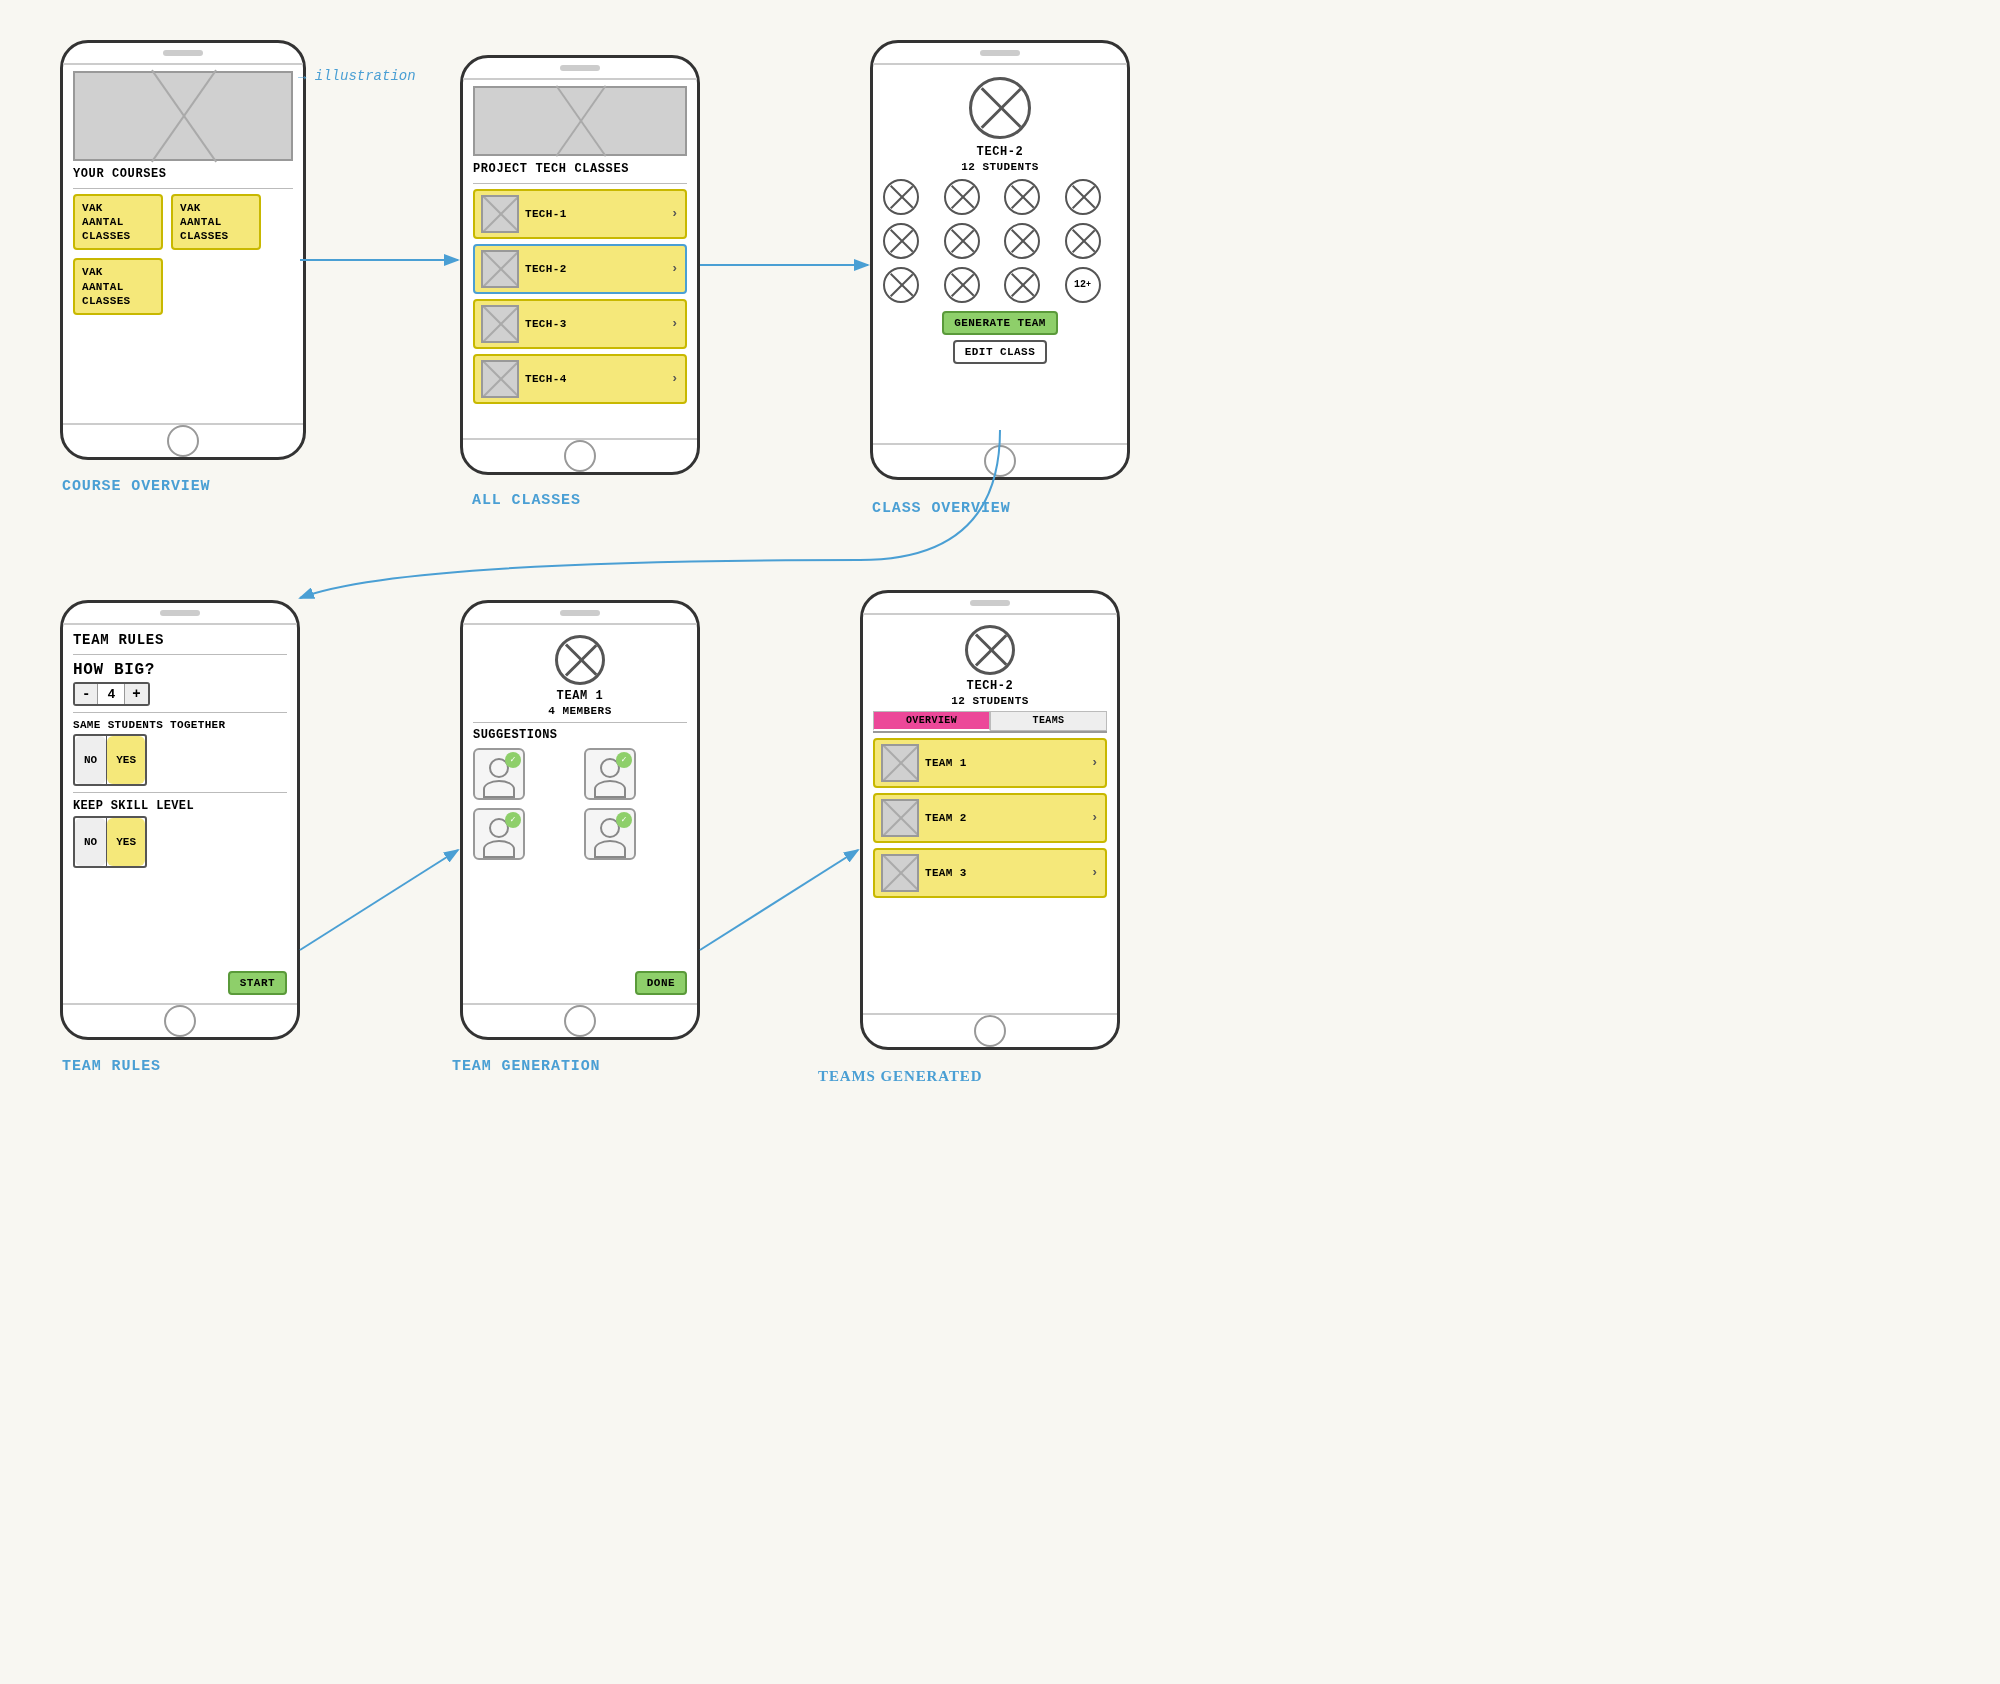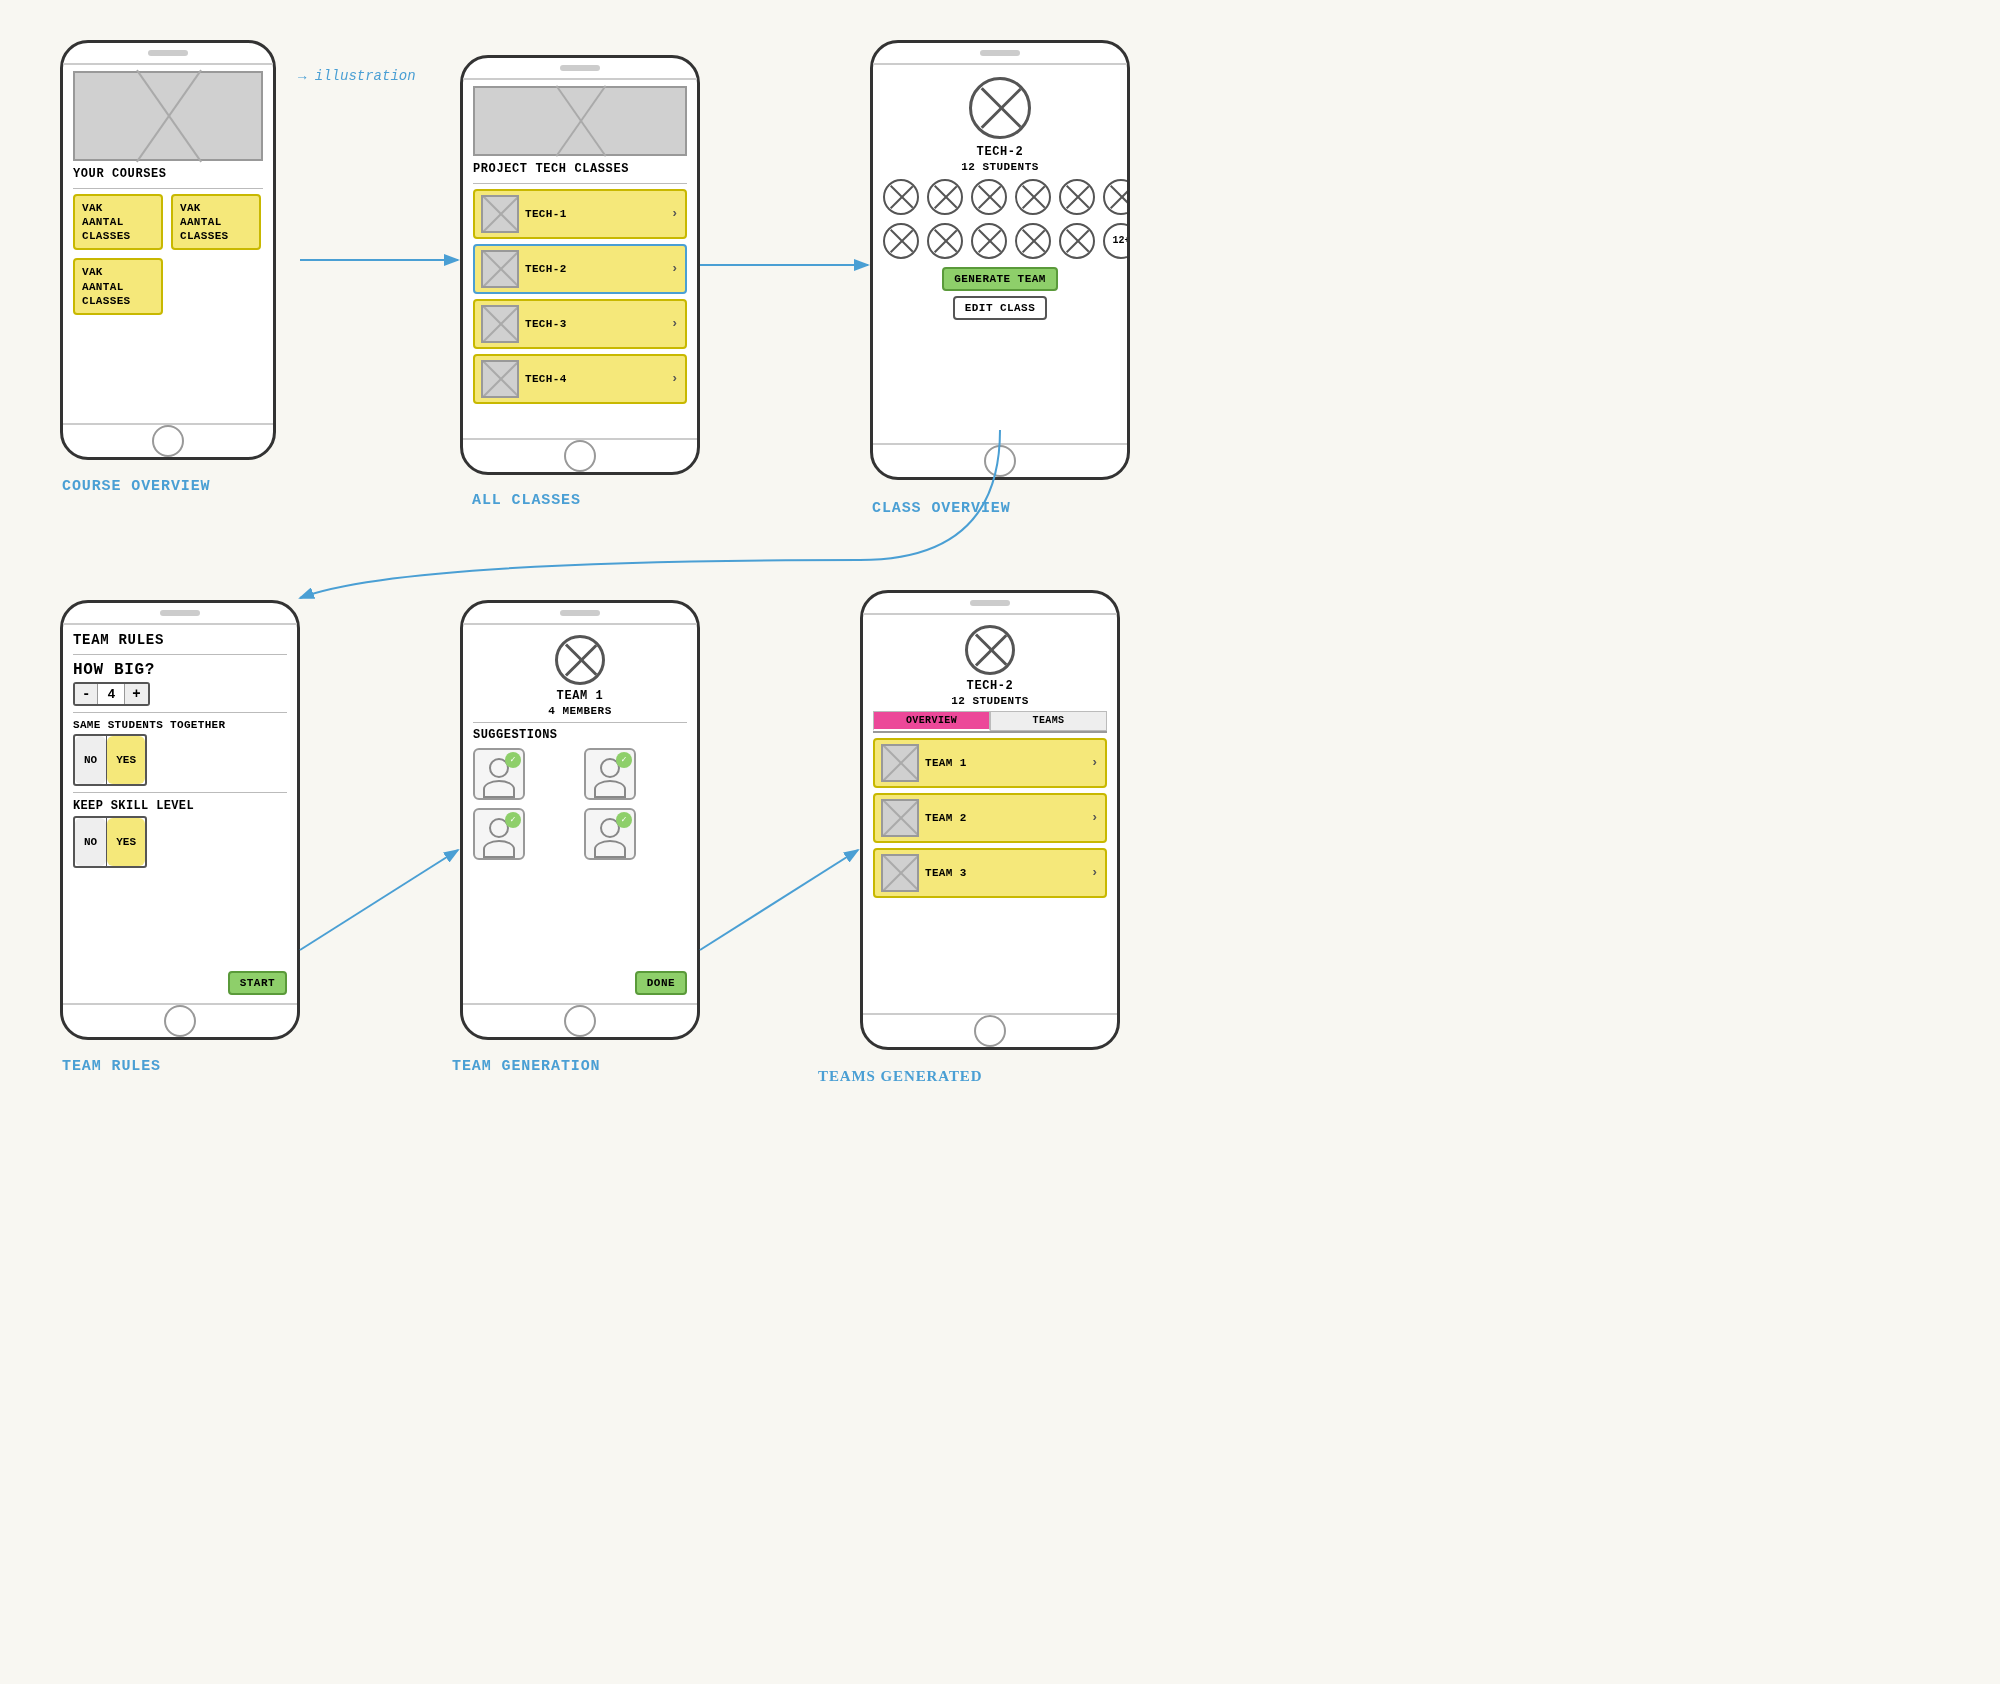--- a/index.html
+++ b/index.html
@@ -372,21 +372,21 @@
     .tab-item.active {
       background: #ec4899;
       border-bottom: 2px solid #fff;
     }
   </style>
 </head>
 <body>
 
 <div class="canvas">
 
-  <div class="phone" style="left:60px; top:40px; width:216px; height:420px;">
+  <div class="phone" style="left:60px; top:40px; width:246px; height:420px;">
     <div class="phone-top"></div>
     <div class="phone-content">
       <div class="illus-box"></div>
       <div class="screen-title">Your courses</div>
       <div class="divider"></div>
       <div style="display:flex; gap:8px; margin-bottom:8px;">
         <div class="card-yellow" style="width:90px;">
           <div>VAK</div>
           <div>AANTAL</div>
           <div>CLASSES</div>
@@ -442,21 +442,21 @@
 
   <div class="phone" style="left:870px; top:40px; width:260px; height:440px;">
     <div class="phone-top"></div>
     <div class="phone-content">
       <div class="circle-x-lg"></div>
       <div style="text-align:center; margin-bottom:6px;">
         <div class="screen-title" style="margin-bottom:0;">TECH-2</div>
         <div style="font-size:11px; font-weight:bold; text-transform:uppercase; letter-spacing:0.04em;">12 STUDENTS</div>
       </div>
 
-      <div style="display:grid; grid-template-columns: repeat(6, 1fr); gap:8px; margin-bottom:8px;">
+      <div style="display:grid; grid-template-columns: repeat(4, 1fr); gap:8px; margin-bottom:8px;">
         <div class="circle-x"></div>
         <div class="circle-x"></div>
         <div class="circle-x"></div>
         <div class="circle-x"></div>
         <div class="circle-x"></div>
         <div class="circle-x"></div>
         <div class="circle-x"></div>
         <div class="circle-x"></div>
         <div class="circle-x"></div>
         <div class="circle-x"></div>

